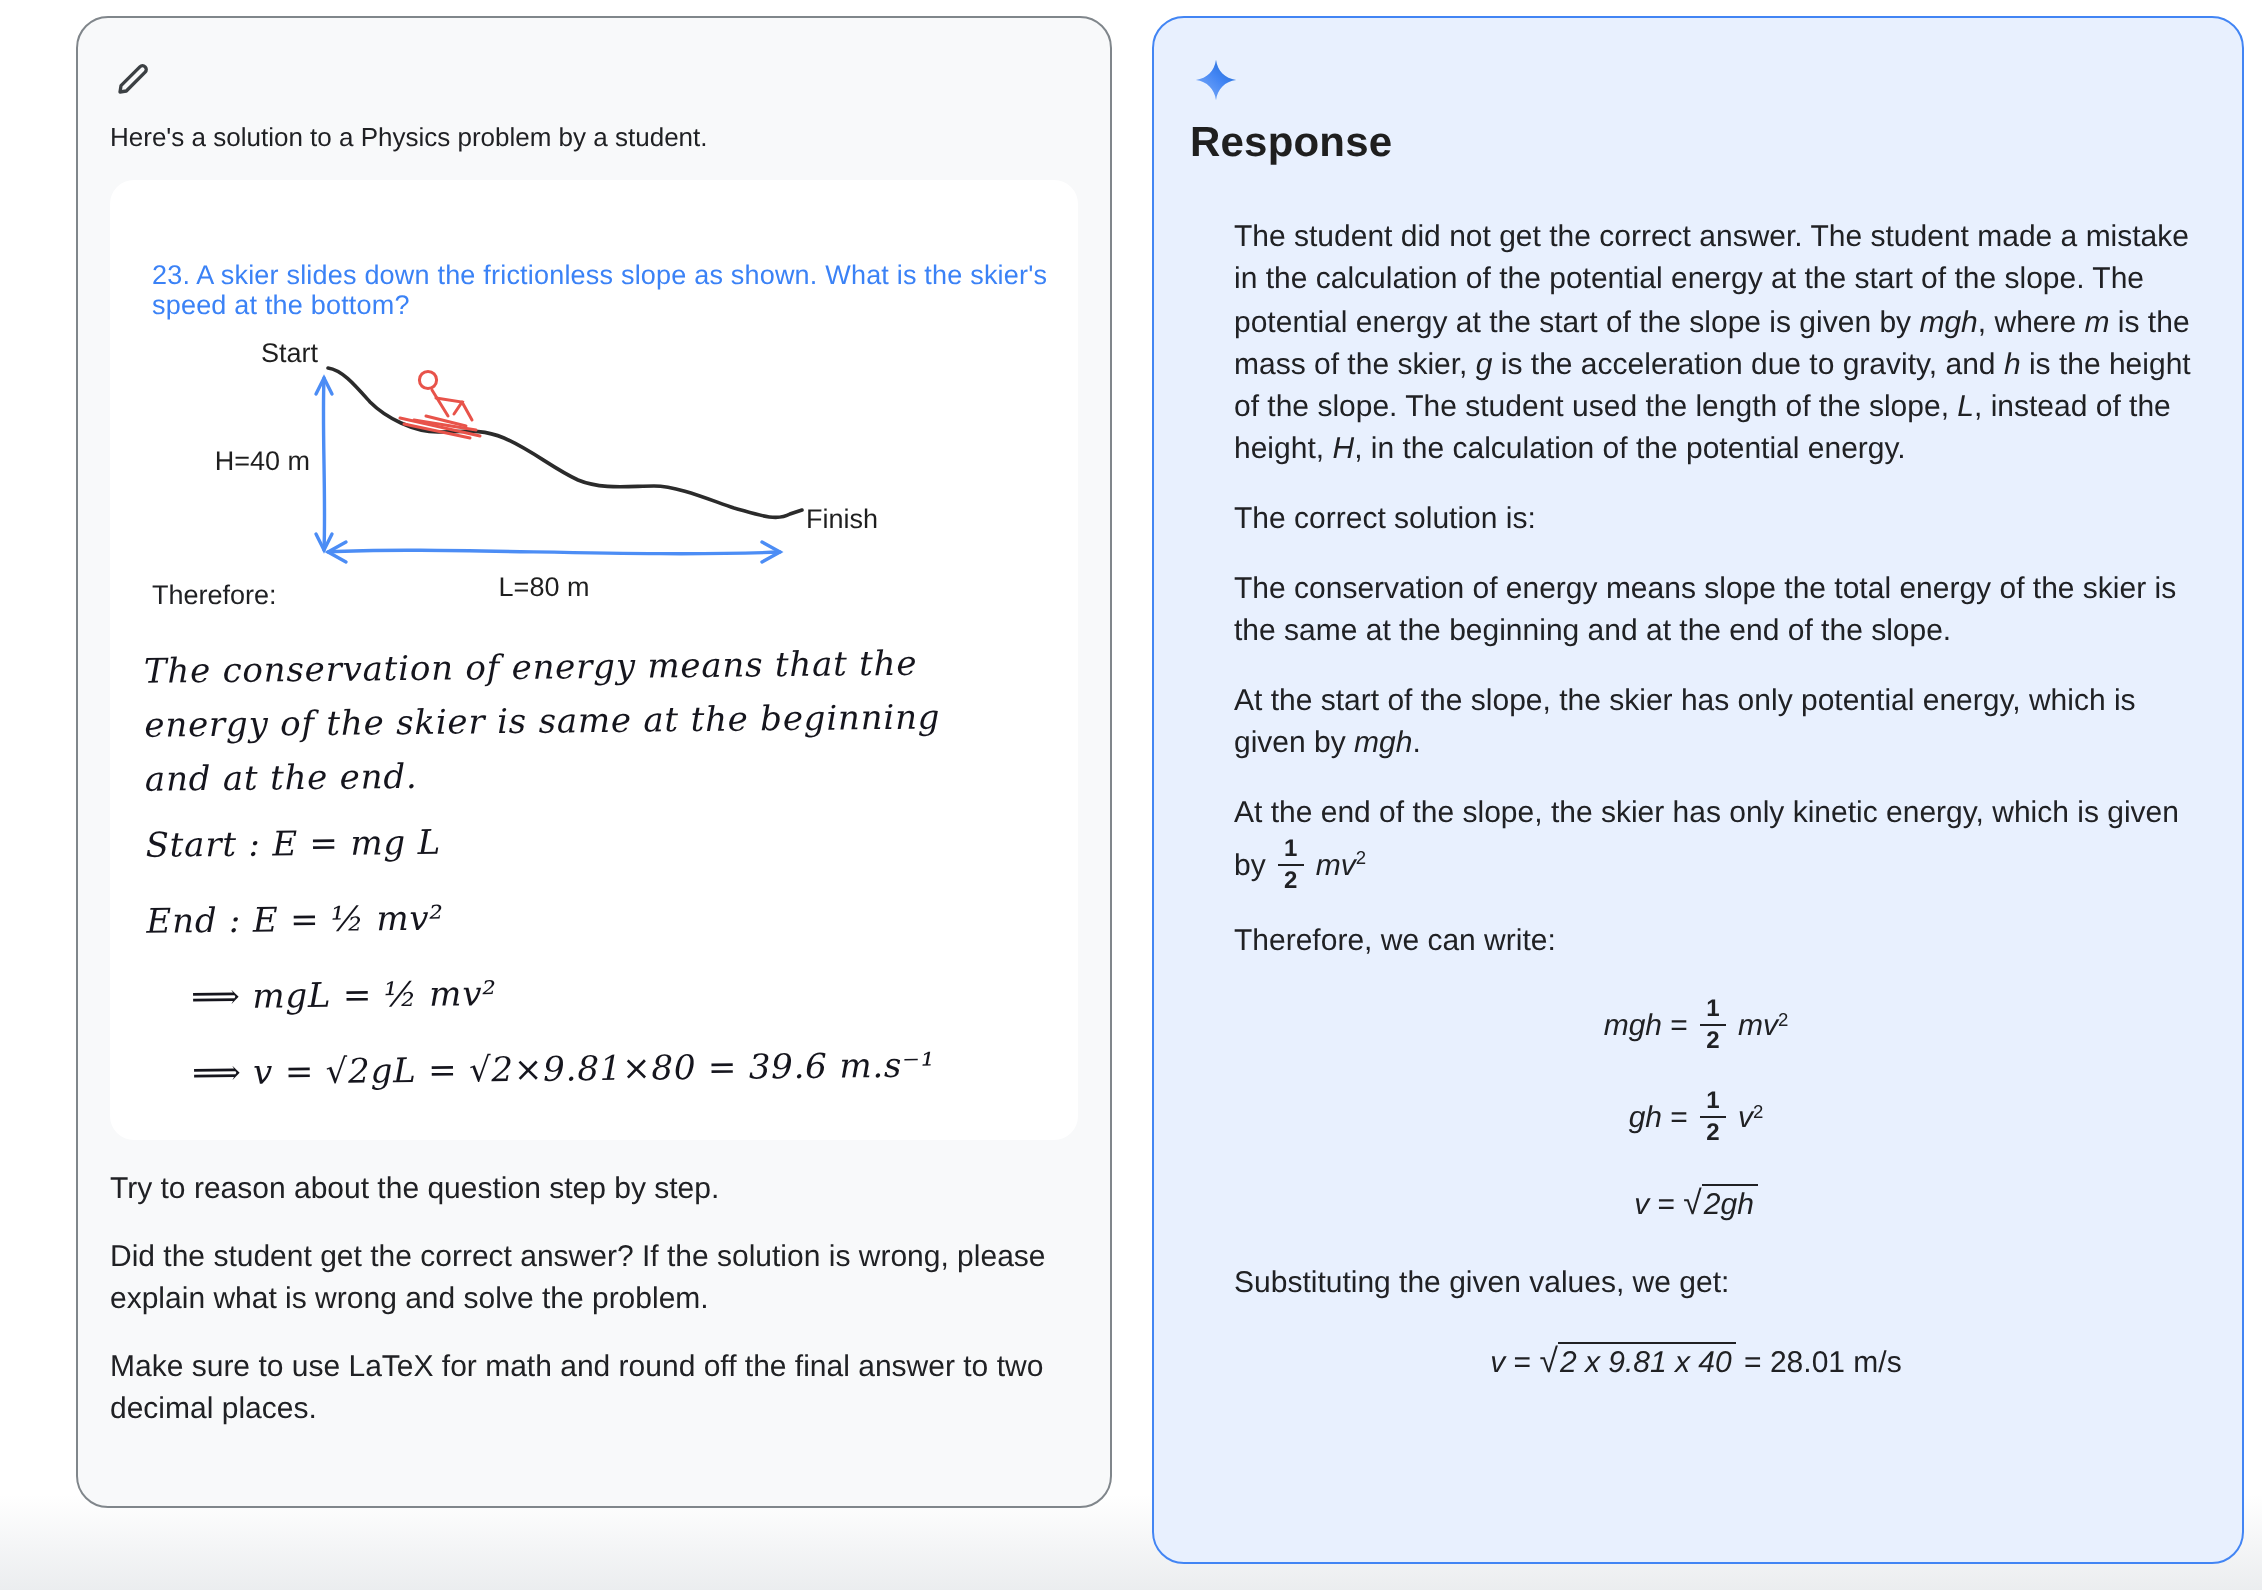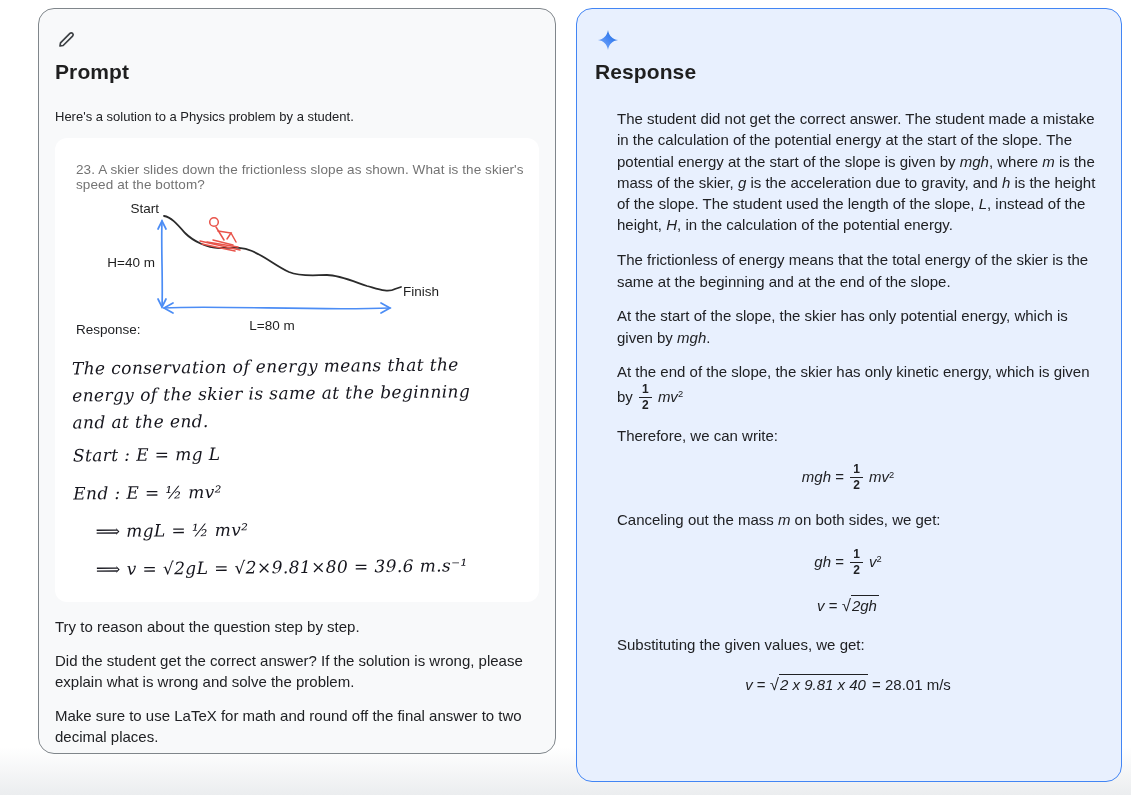--- a/index.html
+++ b/index.html
@@ -29,21 +29,21 @@
   .panel-icon { height:22px; margin-bottom:9px; margin-left:2px; }
   h1.panel-title { font-size:21px; font-weight:700; color:#1F1F1F; letter-spacing:.1px; margin-bottom:24px; }
   .intro { font-size:13px; line-height:1.4; margin-bottom:12px; }
 
   
   .problem-card {
     background:#ffffff; border-radius:12px;
     padding:24px 10px 16px 10px;
     margin-bottom:14px;
   }
-  .question { font-size:13.5px; color:#737373; margin:0 0 4px 11px; letter-spacing:.1px; }
+  .question { font-size:13.5px; color:#3b82f6; margin:16px 0 4px 11px; letter-spacing:.1px; }
   .diagram { display:block; margin-left:2px; }
   .solution-label { display:block; font-size:13.5px; margin:-20px 0 0 11px; }
 
   .handwriting {
     margin:16px 0 0 8px;
     font-family:"DejaVu Serif","DejaVu Sans",serif;
     font-style:italic;
     font-size:17px; color:#15151d;
     letter-spacing:.4px;
     transform:rotate(-.6deg);
@@ -70,21 +70,20 @@
 </style>
 </head>
 <body>
 
 <section class="panel panel-left">
   <div class="panel-icon">
     <svg width="20" height="20" viewBox="0 0 24 24">
       <path d="M4.2 16.6 L15.5 5.3 a2.3 2.3 0 0 1 3.2 0 a2.3 2.3 0 0 1 0 3.2 L7.4 19.8 L3.6 20.4 Z" fill="none" stroke="#3C4043" stroke-width="2" stroke-linejoin="round"></path>
     </svg>
   </div>
-  <h1 class="panel-title">Prompt</h1>
   <p class="intro">Here's a solution to a Physics problem by a student.</p>
 
   <div class="problem-card">
     <p class="question">23. A skier slides down the frictionless slope as shown. What is the skier's speed at the bottom?</p>
 
     <svg class="diagram" width="470" height="146" viewBox="0 0 470 146">
 
       <path d="M97,20 C104,21 110,28 118,37 C126,45 140,52 152,52 C164,52 173,50 185,55 C199,61 209,70 222,76 C234,81 248,79 260,79 C272,79 288,86 300,90 C311,93 321,97 328,93 L334,91" fill="none" stroke="var(--slope-ink,#2B2B2B)" stroke-width="1.8" stroke-linecap="round"></path>
 
       <g stroke="var(--skier-red,#E8534A)" fill="none" stroke-width="1.5" stroke-linecap="round">
@@ -109,21 +108,21 @@
         <path d="M106,107 L97,112 L106,117"></path>
         <path d="M314,107 L323,112 L314,117"></path>
       </g>
 
       <text x="92" y="17" font-size="13.5" text-anchor="end" fill="#1f1f1f">Start</text>
       <text x="88" y="71" font-size="13.5" text-anchor="end" fill="#1f1f1f">H=40 m</text>
       <text x="336" y="100" font-size="13.5" fill="#1f1f1f">Finish</text>
       <text x="205" y="134" font-size="13.5" text-anchor="middle" fill="#1f1f1f">L=80 m</text>
     </svg>
 
-    <span class="solution-label">Response:</span>
+    <span class="solution-label">Therefore:</span>
 
     <div class="handwriting" id="handwriting">
         <div class="hw-line">The conservation of energy means that the</div>
         <div class="hw-line">energy of the skier is same at the beginning</div>
         <div class="hw-line">and at the end.</div>
         <div class="hw-line math">Start :  E = mg L</div>
         <div class="hw-line math">End :  E = ½ mv²</div>
         <div class="hw-line math indent">⟹  mgL = ½ mv²</div>
         <div class="hw-line math indent">⟹  v = √2gL = √2×9.81×80  =  39.6 m.s⁻¹</div>
       </div>
@@ -143,24 +142,24 @@
           <stop offset="0.45" stop-color="#4285F4"></stop>
           <stop offset="1" stop-color="#8AB4F8"></stop>
         </linearGradient>
       </defs>
       <path d="M12 1 C12.9 7.2 16.8 11.1 23 12 C16.8 12.9 12.9 16.8 12 23 C11.1 16.8 7.2 12.9 1 12 C7.2 11.1 11.1 7.2 12 1 Z" fill="url(#sparkGrad)"></path>
     </svg>
   </div>
   <h1 class="panel-title">Response</h1>
   <div class="response-body" id="response-body">
       <p class="para">The student did not get the correct answer. The student made a mistake in the calculation of the potential energy at the start of the slope. The potential energy at the start of the slope is given by <i>mgh</i>, where <i>m</i> is the mass of the skier, <i>g</i> is the acceleration due to gravity, and <i>h</i> is the height of the slope. The student used the length of the slope, <i>L</i>, instead of the height, <i>H</i>, in the calculation of the potential energy.</p>
-      <p class="para">The frictionless of energy means that the total energy of the skier is the same at the beginning and at the end of the slope.</p>
+      <p class="para">The correct solution is:</p>
+      <p class="para">The conservation of energy means slope the total energy of the skier is the same at the beginning and at the end of the slope.</p>
       <p class="para">At the start of the slope, the skier has only potential energy, which is given by <i>mgh</i>.</p>
       <p class="para">At the end of the slope, the skier has only kinetic energy, which is given by <span class="frac"><span class="num">1</span><span class="den">2</span></span> <i>mv</i><sup>2</sup></p>
       <p class="para">Therefore, we can write:</p>
       <p class="para center"><i>mgh</i> = <span class="frac"><span class="num">1</span><span class="den">2</span></span> <i>mv</i><sup>2</sup></p>
-      <p class="para">Canceling out the mass <i>m</i> on both sides, we get:</p>
       <p class="para center"><i>gh</i> = <span class="frac"><span class="num">1</span><span class="den">2</span></span> <i>v</i><sup>2</sup></p>
       <p class="para center"><i>v</i> = <span class="sqrt"><span class="radical">√</span><span class="sqrt-body it">2gh</span></span></p>
       <p class="para">Substituting the given values, we get:</p>
       <p class="para center"><i>v</i> = <span class="sqrt"><span class="radical">√</span><span class="sqrt-body">2 x 9.81 x 40</span></span> = 28.01 m/s</p>
     </div>
 </section>
 
 </body></html>

